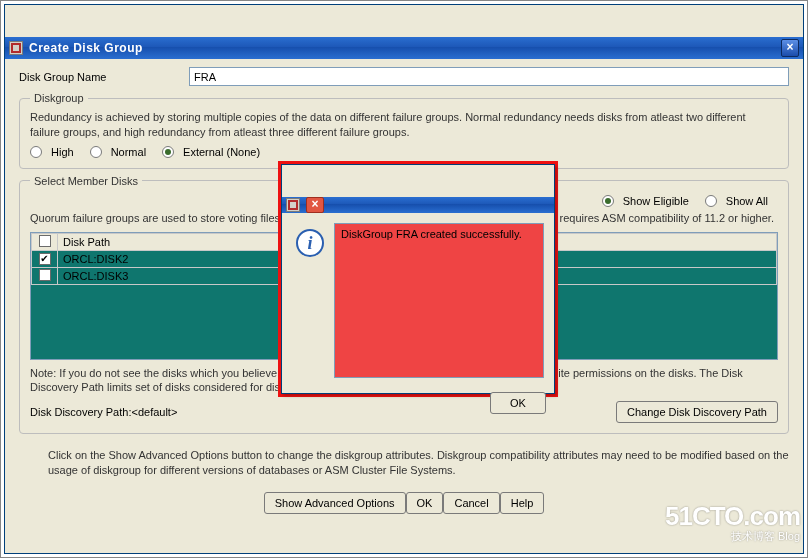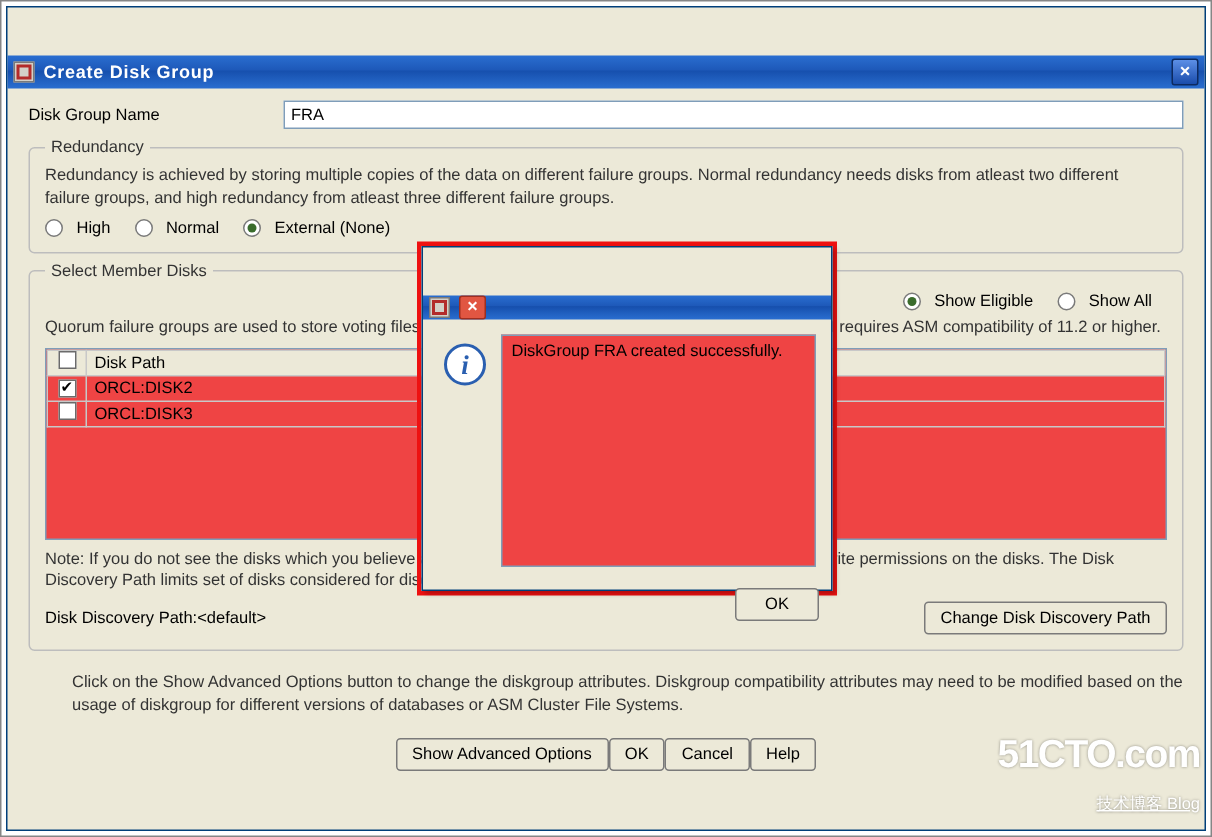--- a/index.html
+++ b/index.html
@@ -96,21 +96,21 @@
     display: inline-flex; align-items: center; justify-content: center;
     margin-right: 3px;
     cursor: pointer;
   }
   .radio.checked::after {
     content: ""; width: 6px; height: 6px; border-radius: 50%; background: #3a6c2c;
   }
   .radio-lbl { margin-right: 10px; cursor: pointer;}
   .table-wrap {
     border: 1px solid #7f9db9;
-    background: #ef4444;
+    background: #0f766e;
     height: 128px;
     overflow: hidden;
     margin-top: 4px;
   }
   table { border-collapse: collapse; width: 100%; font: inherit;}
   th, td { border: 1px solid #c8c8c8; height: 17px; padding: 0 5px; text-align: left; }
   th { background: #ece9d8; font-weight: normal;}
   th.chkcol, td.chkcol { width: 26px; text-align: center; padding: 0;}
   .chkbox {
     width: 12px; height: 12px;
@@ -199,21 +199,21 @@
     position: absolute;
     right: 8px; bottom: 16px;
     color: #fff;
     text-align: right;
     font-family: Arial, sans-serif;
     text-shadow: 0 0 2px rgba(0,0,0,0.4);
     line-height: 1;
     pointer-events: none;
   }
   .wm-big { font-size: 26px; font-weight: bold; letter-spacing: -1px;}
-  .wm-sm { font-size: 11px; margin-top: 16px; text-decoration: underline;}
+  .wm-sm { font-size: 11px; margin-top: 2px;}
 </style>
 </head>
 <body>
 
 <div class="outer-border"></div>
 
 <div class="win">
 
   <div class="titlebar">
     <span class="icon-box"></span>
@@ -222,21 +222,21 @@
   </div>
 
   <div class="content">
 
     <div class="row">
       <span class="lbl">Disk Group Name</span>
       <input class="text-input" value="FRA" style="">
     </div>
 
     <fieldset>
-      <legend>Redundancy</legend>
+      <legend>Diskgroup</legend>
       <div class="desc">Redundancy is achieved by storing multiple copies of the data on different failure groups. Normal redundancy needs disks from atleast two different failure groups, and high redundancy from atleast three different failure groups.</div>
       <div class="radio-row">
         <span class="radio"></span>
         <span class="radio-lbl">High</span>
         <span class="radio"></span>
         <span class="radio-lbl">Normal</span>
         <span class="radio checked"></span>
         <span class="radio-lbl">External (None)</span>
       </div>
     </fieldset>

